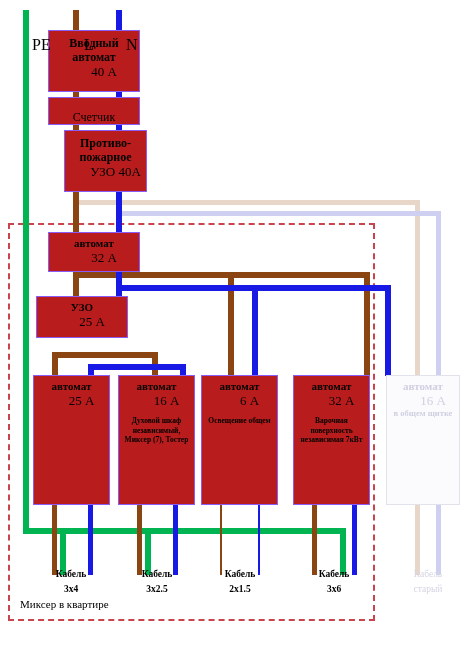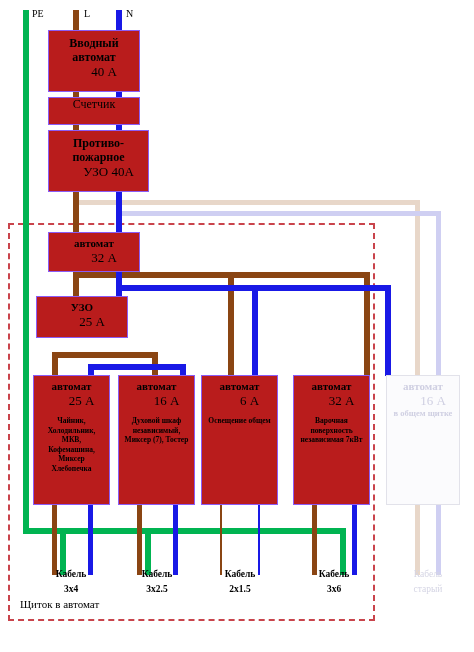--- a/index.html
+++ b/index.html
@@ -34,34 +34,34 @@
     padding-top:4px;
   }
   .box .title .amp{font-weight:normal;font-size:13px;display:block;line-height:15px;padding-left:20px;}
   .box .desc{
     font-size:7.5px;
     line-height:9.5px;
     padding:8px 4px 0 4px;
     font-weight:bold;
   }
   .box.top .title{font-size:12px;line-height:14px;padding-top:5px;}
-  .box.meter{display:flex;align-items:flex-start;justify-content:center;}
+  .box.meter{display:flex;align-items:flex-end;justify-content:center;}
   .box.meter .title{padding-top:0;font-weight:normal;font-size:12px;}
 
   .box.faded{
     background:#fbfbfd;
     border:1px solid #e2e2ea;
     color:#cfcfe2;
   }
   .box.faded .desc{color:#d8d8e6;font-weight:normal;}
 
   
   .philabel{
-    position:absolute;font-size:10px;font-weight:normal;color:#000;
-    font-family:"Liberation Serif", serif;z-index:7;
+    position:absolute;font-size:16px;font-weight:normal;color:#000;
+    font-family:"Liberation Serif", serif;z-index:7;margin-top:28px;
   }
 
   
   .cable{
     position:absolute;text-align:center;width:78px;
     font-size:9.5px;font-weight:bold;line-height:15px;color:#000;
     z-index:7;
   }
   .cable.faded{color:#d5d5e4;font-weight:normal;}
 
@@ -80,21 +80,21 @@
     font-size:11px;color:#f3dada;letter-spacing:1px;z-index:0;
     font-family:"Liberation Sans", sans-serif;
   }
 </style>
 </head>
 <body>
 
 <div id="canvas">
 
   <div id="panel-border"></div>
-  <div id="panel-caption">Щиток в автомат</div>
+  <div id="panel-caption">Миксер в квартире</div>
 
   <div id="watermark">
     <span></span>
   </div>
 
   <div class="wire w-l-f" style="left:76px;top:200px;width:344px;height:5px;z-index:2;"></div>
   <div class="wire w-l-f" style="left:415px;top:200px;width:5px;height:375px;z-index:2;"></div>
 
   <div class="wire w-n-f" style="left:118px;top:211px;width:323px;height:5px;z-index:2;"></div>
   <div class="wire w-n-f" style="left:436px;top:211px;width:5px;height:364px;z-index:2;"></div>
@@ -151,21 +151,21 @@
       <span>Вводный</span><br>
       <span>автомат</span>
       <span class="amp">40 А</span>
     </div>
   </div>
 
   <div class="box meter" style="left:48px;top:97px;width:92px;height:28px;">
     <div class="title">Счетчик</div>
   </div>
 
-  <div class="box top" style="left:48px;top:130px;width:101px;height:62px;">
+  <div class="box top" style="left:64px;top:130px;width:83px;height:62px;">
     <div class="title">
       <span>Противо-</span><br>
       <span>пожарное</span>
       <span class="amp">УЗО 40А</span>
     </div>
   </div>
 
   <div class="box" style="left:48px;top:232px;width:92px;height:40px;">
     <div class="title">
       <span>автомат</span>
@@ -178,21 +178,20 @@
       <span>УЗО</span>
       <span class="amp">25 А</span>
     </div>
   </div>
 
   <div class="box" style="left:33px;top:375px;width:77px;height:130px;">
     <div class="title">
       <span>автомат</span>
       <span class="amp">25 А</span>
     </div>
-    <div class="desc">Чайник, Холодильник, МКВ, Кофемашина, Миксер Хлебопечка</div>
   </div>
 
   <div class="box" style="left:118px;top:375px;width:77px;height:130px;">
     <div class="title">
       <span>автомат</span>
       <span class="amp">16 А</span>
     </div>
     <div class="desc">Духовой шкаф независимый, Миксер (7), Тостер</div>
   </div>
 

